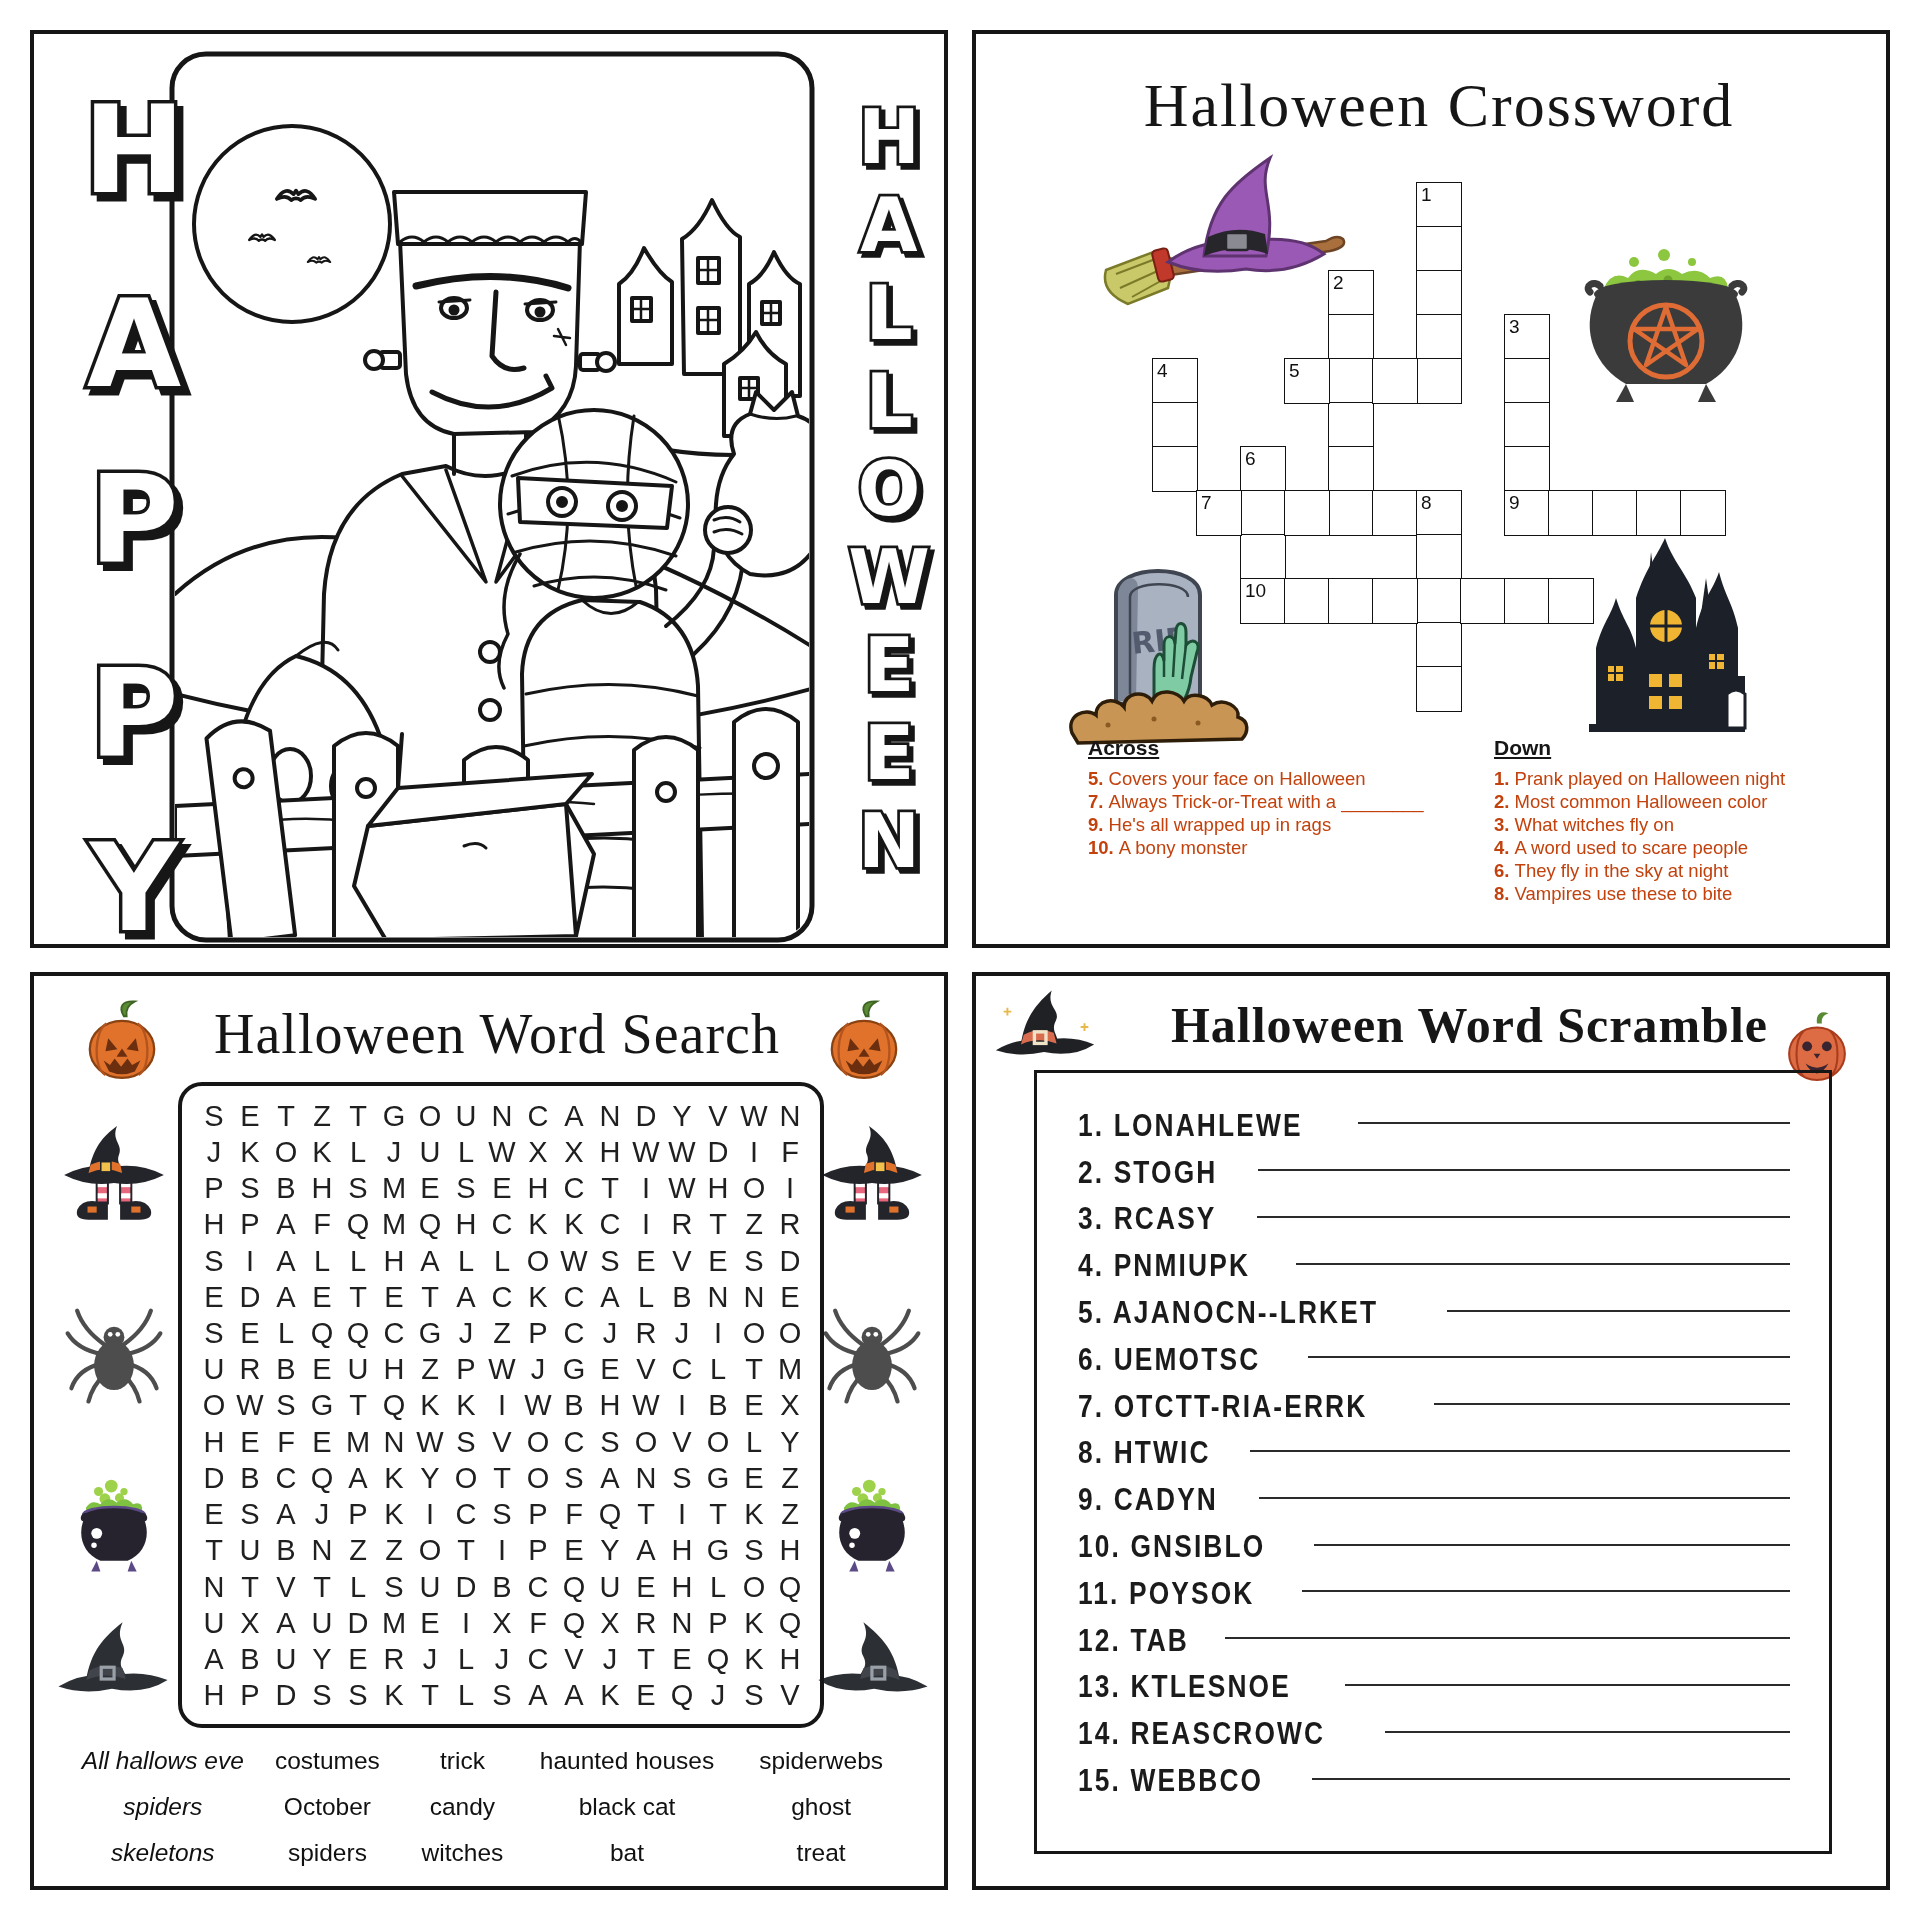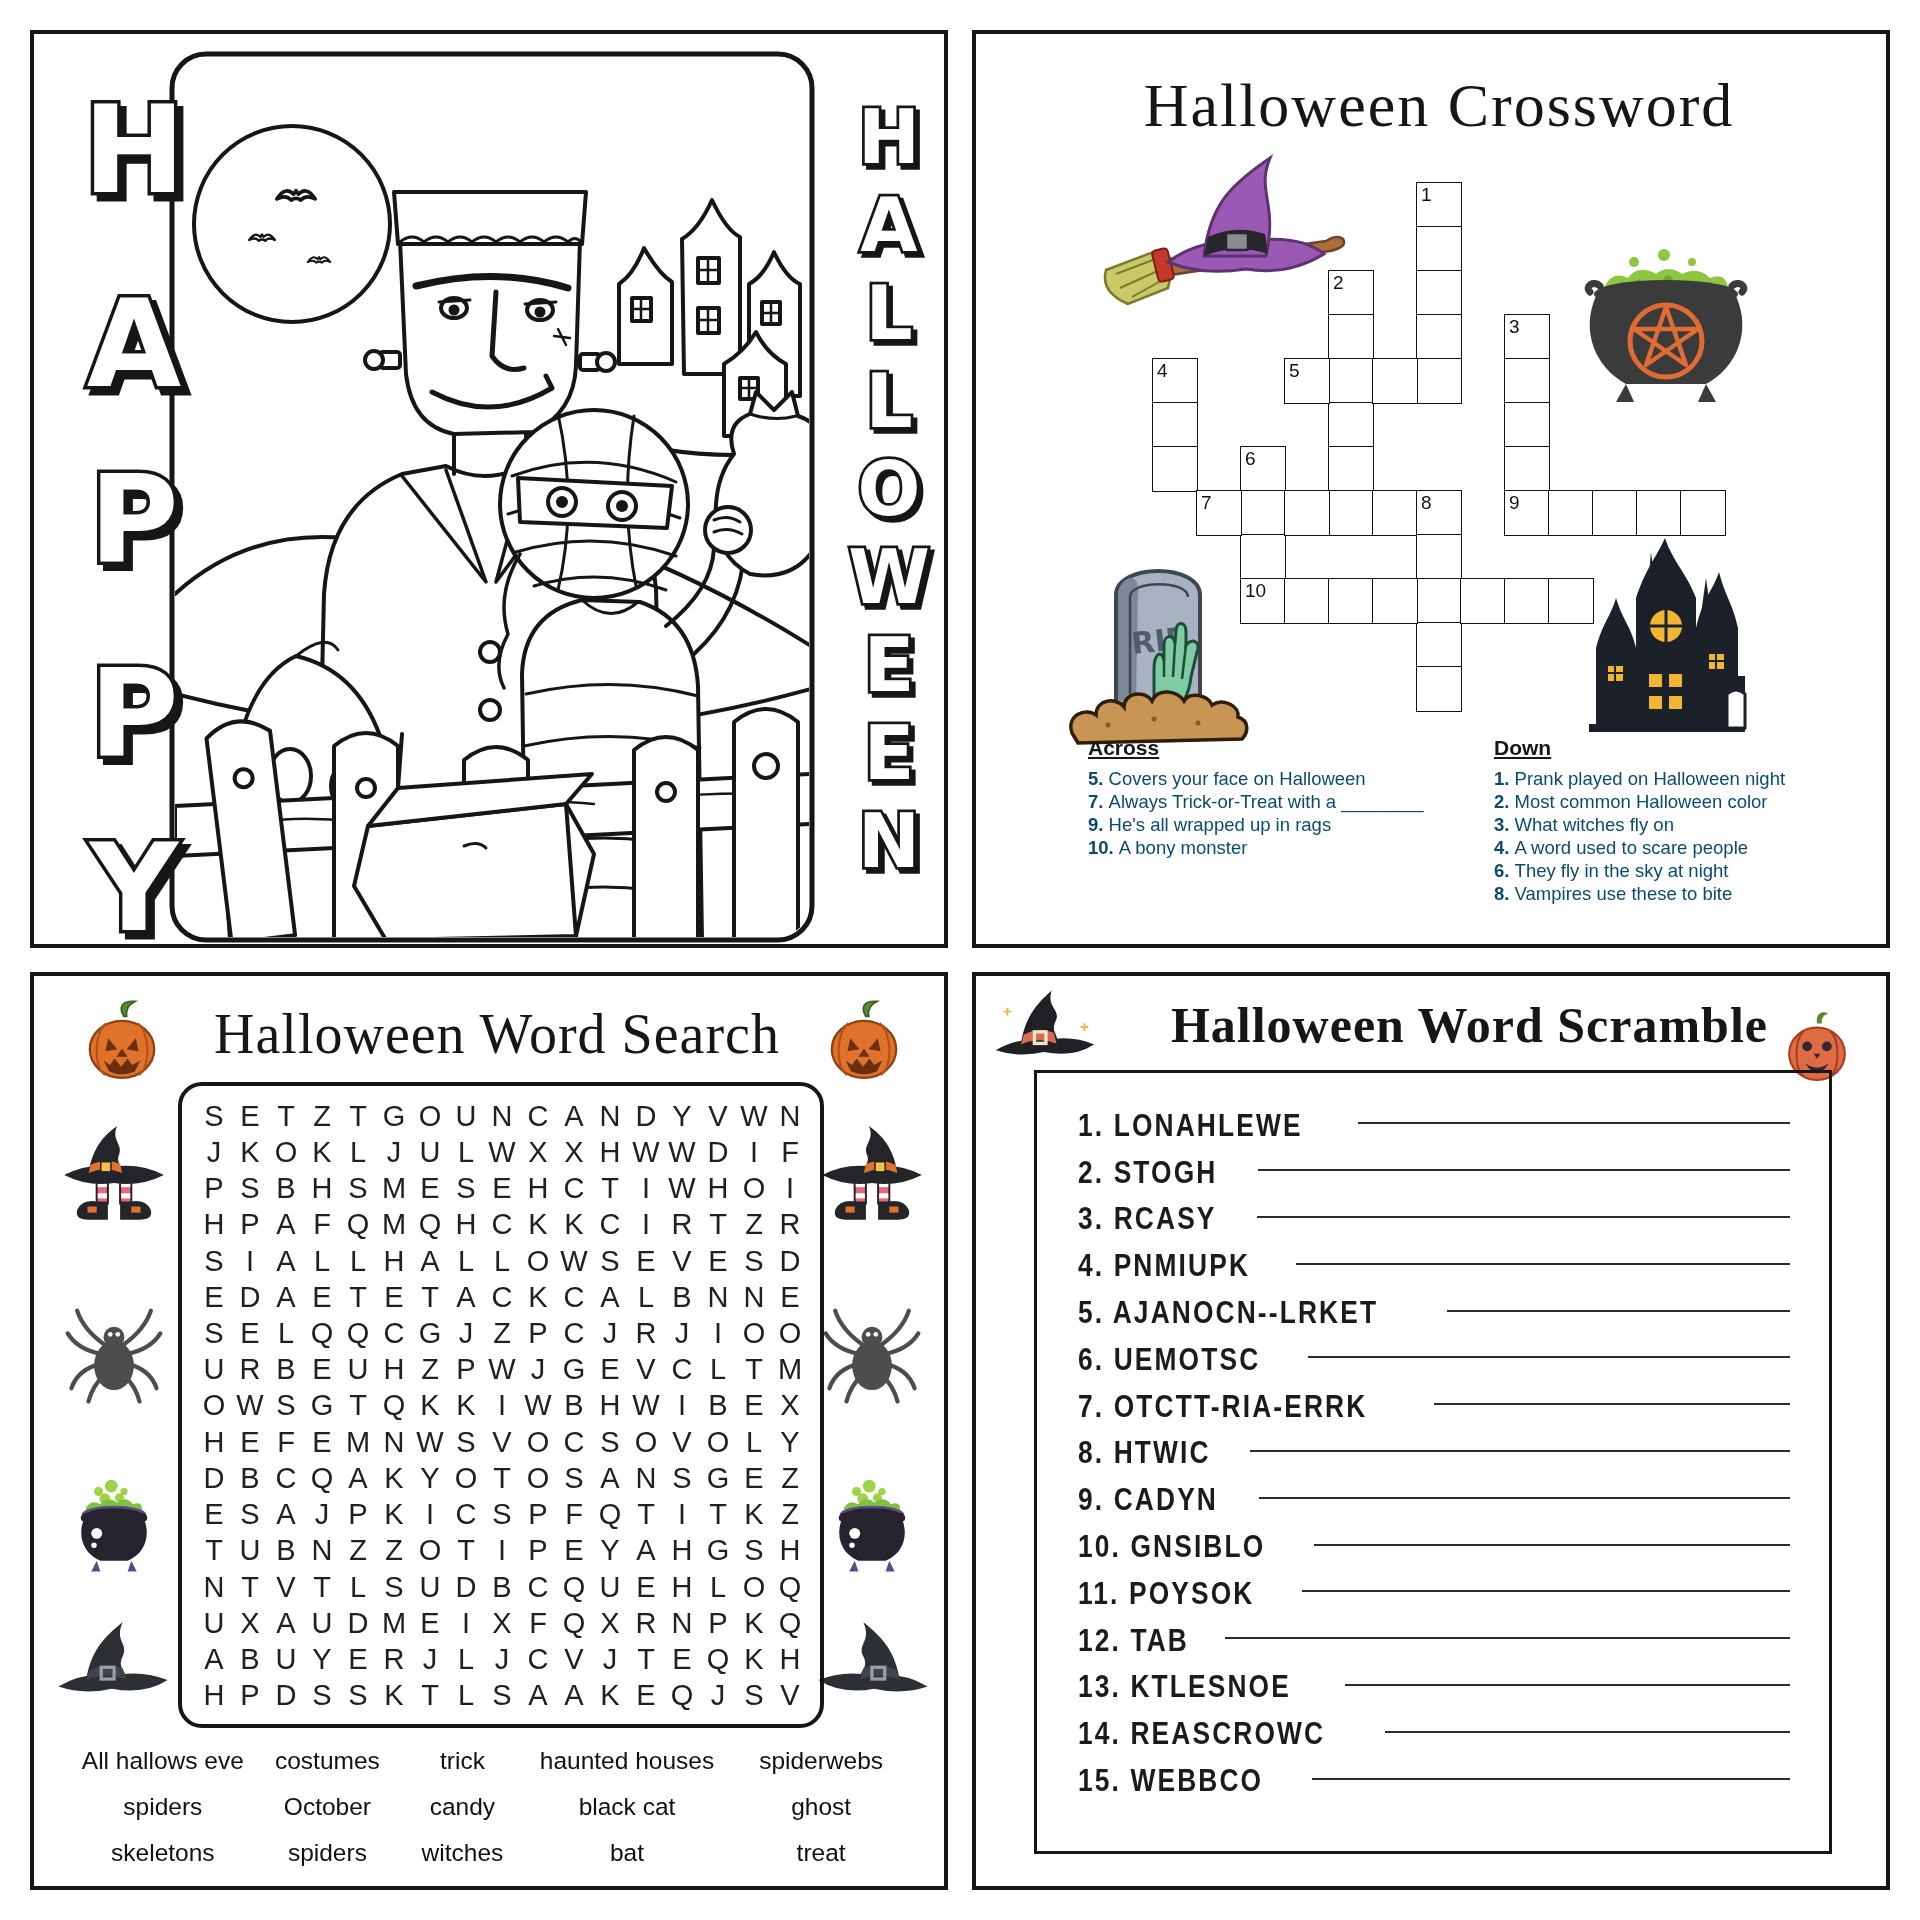--- a/index.html
+++ b/index.html
@@ -22,33 +22,33 @@
   
   #xw-grid{position:absolute;left:176px;top:148px;width:574px;height:530px;}
   .xw-cell{position:absolute;width:45.5px;height:45.5px;background:#fff;
            border:1.7px solid #121212;box-sizing:border-box;}
   .xw-num{position:absolute;font:400 19px "Liberation Sans",sans-serif;color:#111;z-index:3;}
   
   .clue-col{position:absolute;top:702px;width:400px;}
   #clues-across{left:112px;}
   #clues-down{left:518px;}
   .clue-header{font-size:21px;font-weight:700;text-decoration:underline;margin-bottom:7px;}
-  .clue{font-size:18.5px;line-height:23px;color:#0c4a6e;}
+  .clue{font-size:18.5px;line-height:23px;color:#c2410c;}
   .clue b{font-weight:700;}
   
   #ws-box{position:absolute;left:144px;top:106px;width:646px;height:646px;
           border:4px solid var(--ink);border-radius:24px;box-sizing:border-box;}
   #ws-letters{position:absolute;left:162px;top:122px;width:612px;height:616px;
               display:flex;flex-direction:column;}
   .ws-row{flex:1;display:flex;}
   .ws-letter{flex:1;text-align:center;align-self:center;
              font:400 29px "Liberation Sans",sans-serif;color:#202020;}
   #ws-words{position:absolute;left:36px;right:30px;top:762px;display:flex;}
   .ws-wordcol{text-align:center;font-size:24.5px;line-height:46px;color:#111;}
-  .ws-wordcol:nth-child(1){flex-basis:22%;}
+  .ws-wordcol:nth-child(1){flex-basis:22%;font-style:italic;}
   .ws-wordcol:nth-child(2){flex-basis:17%;}
   .ws-wordcol:nth-child(3){flex-basis:15%;}
   .ws-wordcol:nth-child(4){flex-basis:24%;}
   .ws-wordcol:nth-child(5){flex-basis:22%;}
   .icon{position:absolute;}
   .mirror{transform:scaleX(-1);}
   
   #sc-box{position:absolute;left:58px;top:94px;width:798px;height:784px;
           border:3.5px solid #161616;box-sizing:border-box;}
   #scramble-list{position:absolute;left:102px;top:126px;width:716px;}

